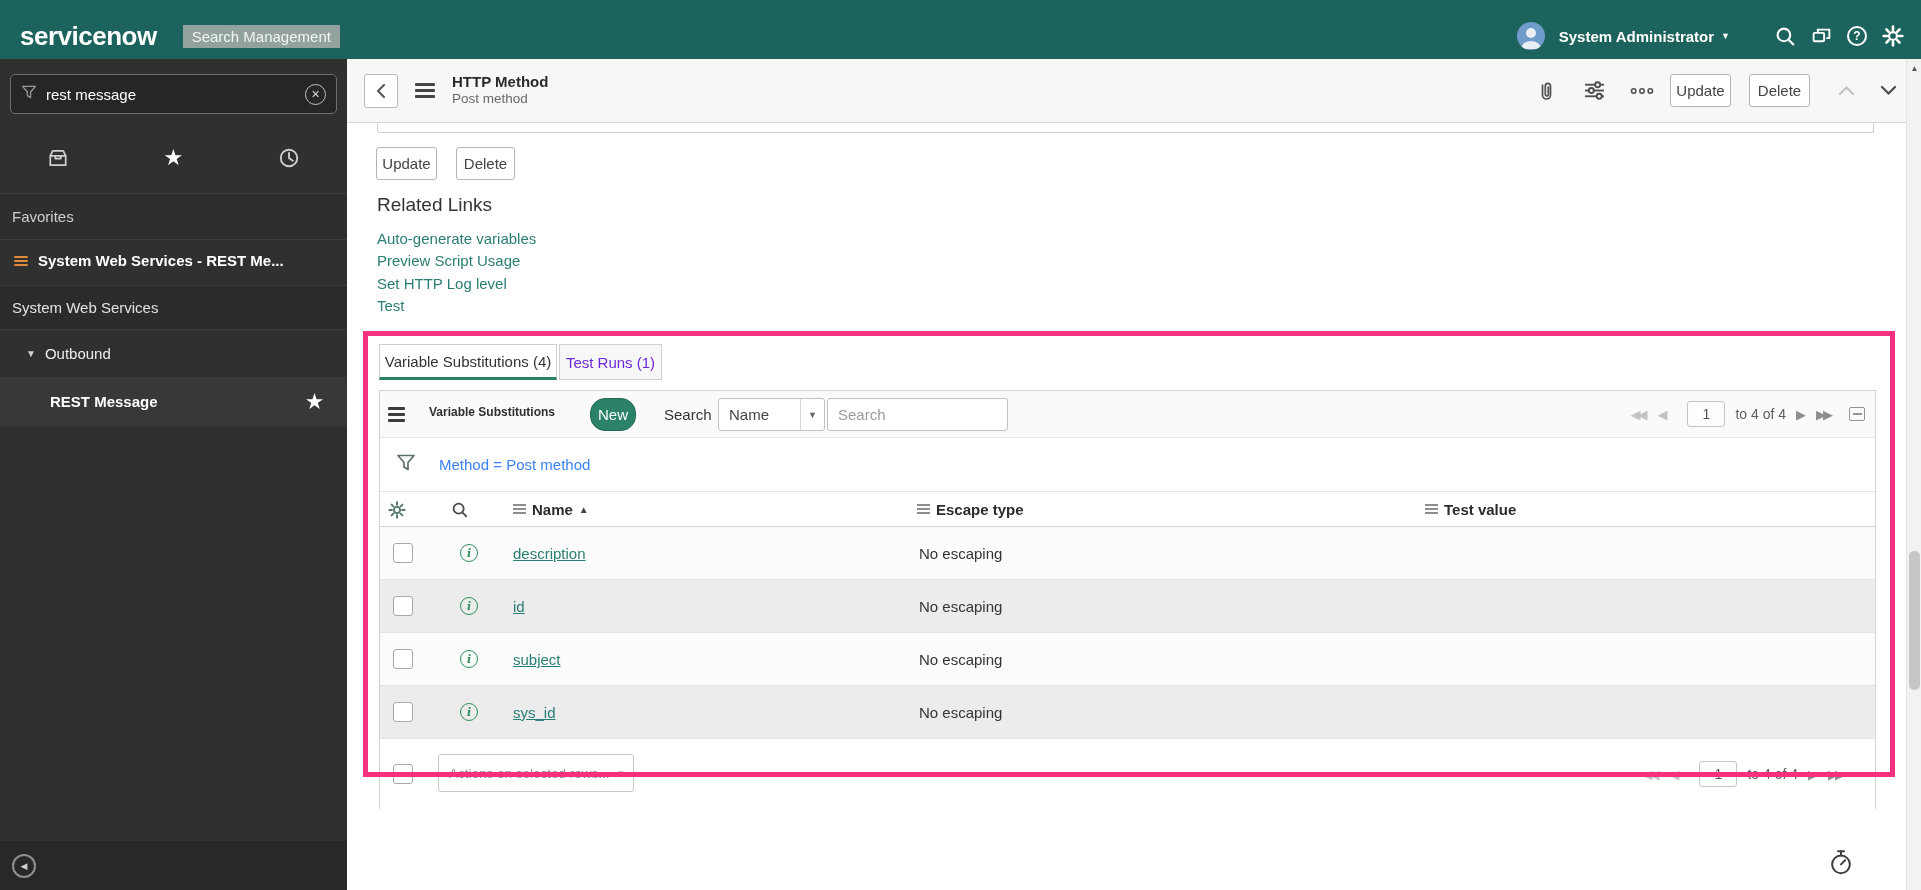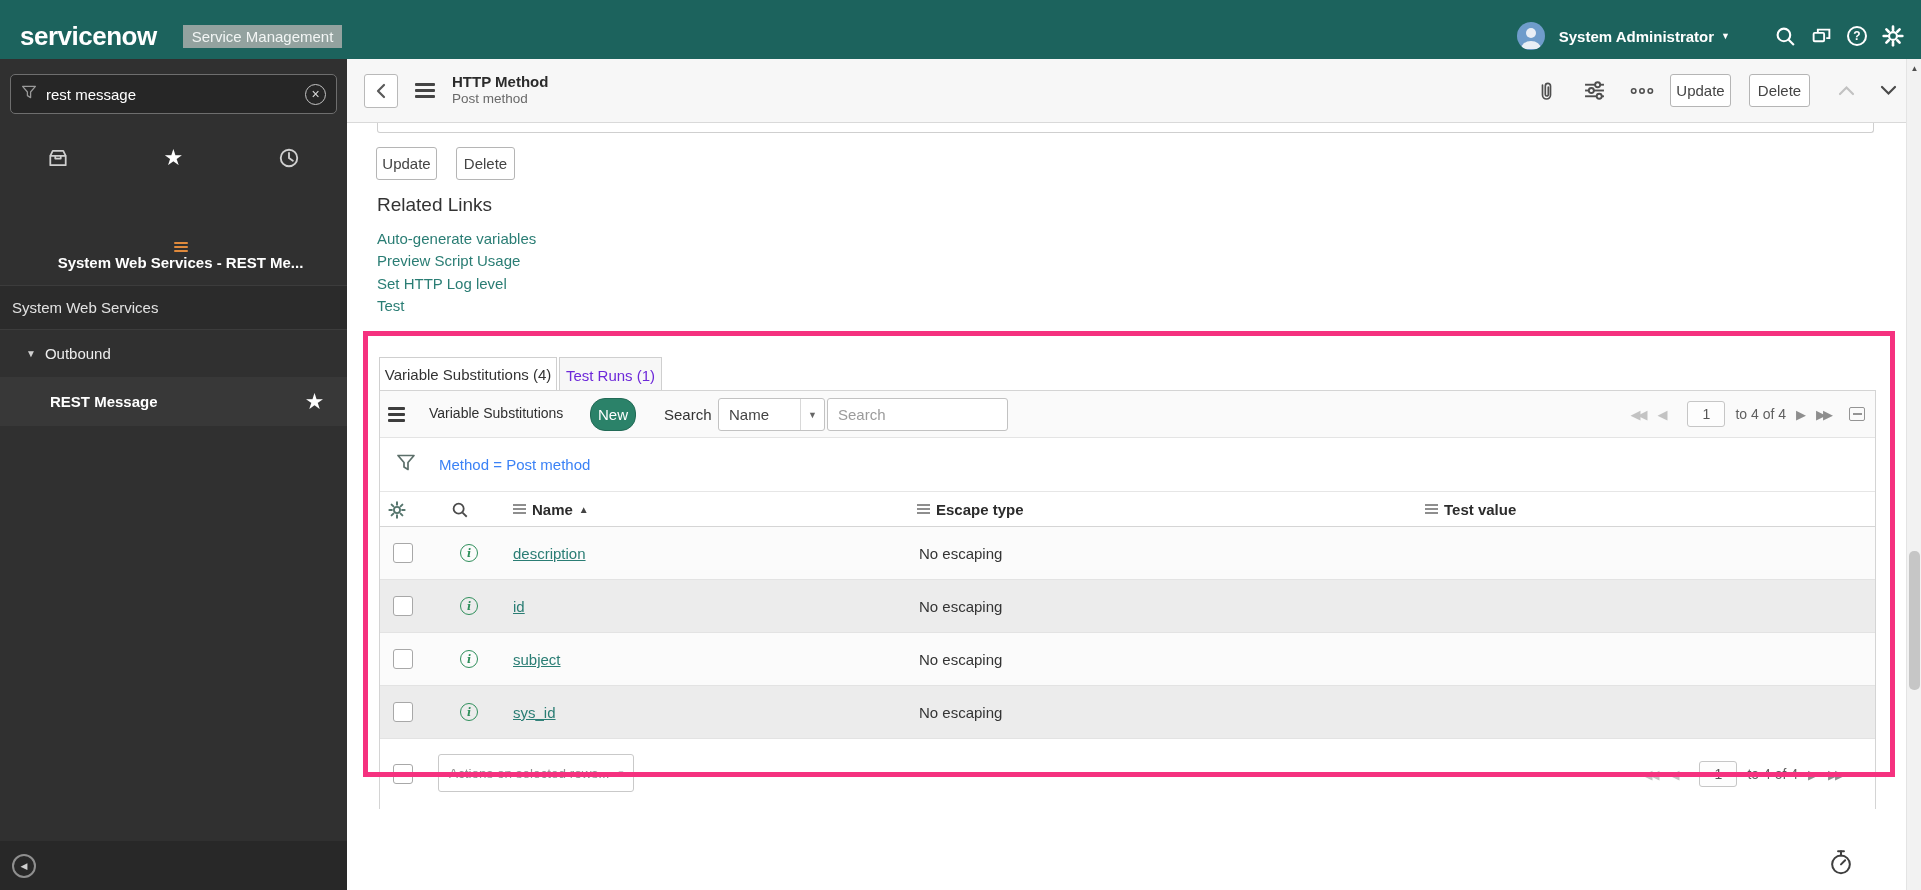--- a/index.html
+++ b/index.html
@@ -28,21 +28,21 @@
   .s-search input { flex:1; background:transparent; border:none; outline:none; color:#fff; font-size:15px;
     font-family:"Liberation Sans", sans-serif; }
   .clear-btn { width:21px; height:21px; border:1px solid #c4c4c4; border-radius:50%; color:#d9d9d9;
     display:flex; align-items:center; justify-content:center; font-size:14px; line-height:1; cursor:pointer; }
   .s-tabs { position:absolute; left:0; top:77px; right:0; height:44px; display:flex;
     align-items:center; justify-content:space-around; color:#cfcfcf; }
   .s-tab { width:40px; display:flex; justify-content:center; cursor:pointer; }
   .s-star { color:#fff; font-size:22px; }
   .s-row { position:absolute; left:0; right:0; display:flex; align-items:center; font-size:15px; }
   .s-favlabel { top:134px; height:47px; padding-left:12px; border-top:1px solid #3c3c3c; border-bottom:1px solid #3c3c3c; background:#2e2e2e; color:#cfcfcf; }
-  .s-favitem { top:181px; height:41px; padding-left:14px; gap:0; color:#fff; font-weight:bold; cursor:pointer;flex-direction:column; }
+  .s-favitem { top:181px; height:41px; padding-left:14px; gap:10px; color:#fff; font-weight:bold; cursor:pointer; }
   .fav-bars { display:inline-block; width:14px; }
   .fav-bars i { display:block; height:2px; background:#e08a3c; margin:2px 0; border-radius:1px; }
   .s-appsec { top:226px; height:45px; padding-left:12px; border-top:1px solid #3c3c3c; border-bottom:1px solid #3c3c3c; background:#2b2b2b; color:#e2e2e2; cursor:pointer; }
   .s-outbound { top:274px; height:40px; padding-left:26px; gap:9px; color:#ededed; cursor:pointer; }
   .s-outbound .caret { font-size:10px; color:#d0d0d0; }
   .s-module { top:318px; height:49px; padding-left:50px; background:#383838; color:#fff; font-weight:bold; cursor:pointer; }
   .s-module .star { margin-left:auto; margin-right:24px; color:#fff; font-size:19px; cursor:pointer; }
   .s-bottom { position:absolute; left:0; right:0; bottom:0; height:49px; background:#282828; display:flex; align-items:center; padding-left:12px; }
   .collapse-circle { width:24px; height:24px; border:2px solid #8f8f8f; border-radius:50%; color:#cfcfcf;
     display:flex; align-items:center; justify-content:center; font-size:9px; cursor:pointer; }
@@ -72,31 +72,31 @@
   .content { position:absolute; left:0; top:64px; right:0; bottom:0; background:#fff; }
   .partial-field { position:absolute; left:30px; top:0; width:1497px; height:10px; background:#fff;
     border:1px solid #cfcfcf; border-top:none; border-radius:0 0 3px 3px; }
   .c-btn { position:absolute; top:24px; height:33px; }
   .c-btn.upd { left:29px; width:61px; } .c-btn.del { left:109px; width:59px; }
   .related-title { position:absolute; left:30px; top:71px; font-size:19px; color:#333; }
   .rel-links { position:absolute; left:30px; top:105px; }
   .rel-links a { display:block; color:#2a7d74; font-size:15px; line-height:22.3px; text-decoration:none; cursor:pointer; }
 
   
-  .tabs { position:absolute; left:32px; top:221px; display:flex; gap:2px;margin-top:13px; }
+  .tabs { position:absolute; left:32px; top:221px; display:flex; gap:2px; }
   .tab { height:36px; display:flex; align-items:center; justify-content:center; font-size:15px; cursor:pointer; }
   .tab.active { width:178px; background:#fff; border:1px solid #cfcfcf; border-bottom:3px solid #2b8269; color:#333; }
   .tab.inactive { width:103px; background:#f7f7f7; border:1px solid #cfcfcf; color:#6d28d9; }
 
   
   .panel { position:absolute; left:32px; top:267px; width:1497px; height:419px; border:1px solid #d4d4d4; background:#fff; }
   .toolbar { position:relative; height:47px; background:#fafafa; border-bottom:1px solid #e4e4e4; }
   .list-menu { position:absolute; left:8px; top:13px; width:24px; cursor:pointer; }
   .list-menu i { display:block; height:2.6px; background:#3d3d3d; margin:3.4px 0; width:17px; border-radius:1px; }
-  .list-title { position:absolute; left:49px; top:14px; font-size:14px; color:#2f2f2f; }
+  .list-title { position:absolute; left:49px; top:14px; font-size:12px; color:#2f2f2f;font-weight:bold; }
   .new-btn { position:absolute; left:210px; top:7px; width:46px; height:33px; background:#2b8269; color:#fff;
     border:1px solid #226a56; border-radius:15px; font-size:15px; cursor:pointer; font-family:"Liberation Sans", sans-serif; }
   .search-label { position:absolute; left:284px; top:15px; font-size:15px; color:#333; }
   .field-select { position:absolute; left:338px; top:7px; width:107px; height:33px; border:1px solid #c2c2c2;
     border-radius:3px; background:#fff; display:flex; align-items:center; cursor:pointer; }
   .field-select .sel-text { flex:1; padding-left:10px; font-size:15px; color:#444; }
   .field-select .sel-arrow { width:24px; height:100%; border-left:1px solid #d8d8d8; display:flex;
     align-items:center; justify-content:center; font-size:9px; color:#666; }
   .list-search { position:absolute; left:447px; top:7px; width:181px; height:33px; border:1px solid #c2c2c2;
     border-radius:3px; padding:0 10px; font-size:15px; color:#333; font-family:"Liberation Sans", sans-serif; outline:none; }
@@ -156,21 +156,21 @@
   .annotation { position:absolute; left:363px; top:331px; width:1532px; height:446px;
     border:5px solid #f5317f; z-index:50; pointer-events:none; }
 </style>
 </head>
 <body>
 
 <div class="app">
 
   <header class="topbar">
     <div class="logo">servicenow</div>
-    <div class="app-label">Service Management</div>
+    <div class="app-label">Search Management</div>
     <div class="topbar-right">
       <div class="avatar">
         <svg width="28" height="28" viewBox="0 0 28 28">
             <circle cx="14" cy="11" r="5" fill="#e9eef5"></circle>
             <path d="M4 27 a10 8 0 0 1 20 0 z" fill="#e9eef5"></path>
           </svg>
       </div>
       <div class="user-menu">
         <span>System Administrator</span>
         <span class="caret">▼</span>
@@ -232,20 +232,23 @@
       </div>
       <div class="s-tab">
         <span class="s-star">★</span>
       </div>
       <div class="s-tab">
         <svg width="22" height="22" viewBox="0 0 20 20" fill="none" stroke="currentColor" stroke-width="1.7">
             <circle cx="10" cy="10" r="7.5"></circle>
             <path d="M10 5.5 V10 l3.5 2.5" stroke-linecap="round"></path>
           </svg>
       </div>
+    </div>
+    <div class="s-row s-favlabel">
+      <span>Favorites</span>
     </div>
     <div class="s-row s-favitem">
       <span class="fav-bars">
           <i></i>
           <i></i>
           <i></i>
         </span>
       <span>System Web Services - REST Me...</span>
     </div>
     <div class="s-row s-appsec">

